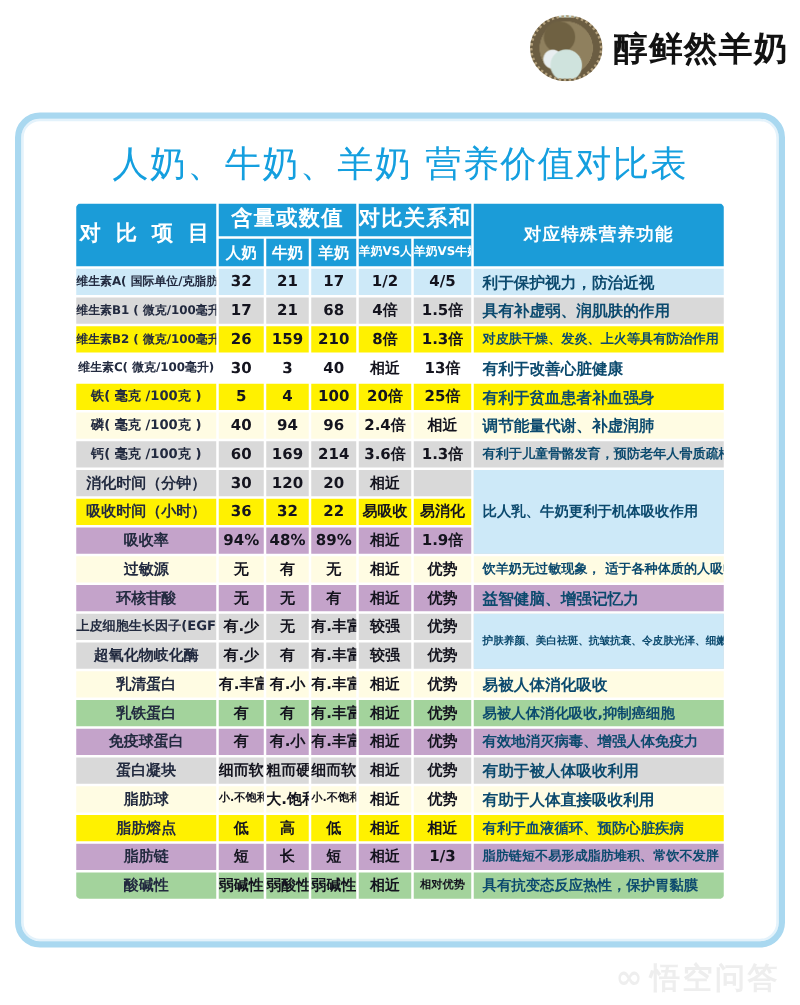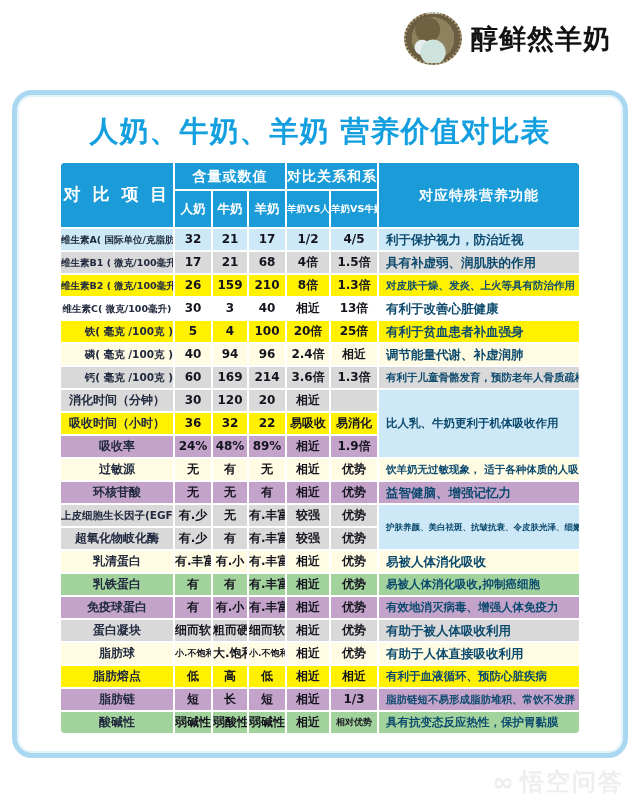--- a/index.html
+++ b/index.html
@@ -2,56 +2,56 @@
 <html style="--accent-blue: #149fdf; --header-bg: #1b9cd8; --card-border: #a9d8f0; --row-lightblue: #cde9f8; --row-gray: #d9d9d9; --row-yellow: #fff100; --row-white: #ffffff; --row-cream: #fffce3; --row-purple: #c4a3ca; --row-green: #a3d39c;"><head>
 <meta charset="utf-8">
 <style>
   html,body{margin:0;padding:0;}
   body{
     width:640px;height:804px;position:relative;overflow:hidden;
     background:#ffffff;
     font-family:"DejaVu Sans","Liberation Sans",sans-serif;
   }
   
-  .brand{position:absolute;top:12px;left:404px;display:flex;align-items:center;gap:9px;}
+  .brand{position:absolute;top:12px;left:424px;display:flex;align-items:center;gap:9px;}
   .brand-logo{
     width:58px;height:53px;border-radius:50%;
     border:2px dotted #b3a07c;box-sizing:border-box;
     background:
       radial-gradient(circle at 50% 78%, #cfe3dd 0 26%, rgba(0,0,0,0) 28%),
       radial-gradient(circle at 30% 68%, #e8eef0 0 14%, rgba(0,0,0,0) 16%),
       radial-gradient(circle at 40% 32%, #6f6142 0 26%, rgba(0,0,0,0) 28%),
       radial-gradient(circle, #8f805e 0 58%, #6b5d42 59% 100%);
   }
   .brand-name{font-size:27px;font-weight:bold;color:#121212;letter-spacing:1px;white-space:nowrap;}
   
   .card{
     position:absolute;top:90px;left:12px;width:616px;height:668px;box-sizing:border-box;
     background:#fff;border:5px solid var(--card-border,#a9d8f0);border-radius:20px;
     box-shadow:inset 0 0 0 2px #e3f2fb;
   }
   .title{
     margin:17px 0 9px;text-align:center;
-    font-size:29px;font-weight:bold;color:var(--accent-blue,#149fdf);letter-spacing:1px;
+    font-size:29px;font-weight:normal;color:var(--accent-blue,#149fdf);letter-spacing:1px;
   }
   
   .table-wrap{width:522px;margin:0 auto;border-radius:10px;overflow:hidden;background:#fff;}
   table{width:522px;table-layout:fixed;border-collapse:separate;border-spacing:2px;}
   th,td{padding:0;vertical-align:middle;line-height:1.05;overflow:hidden;white-space:nowrap;}
   th{background:var(--header-bg,#1b9cd8);color:#fff;font-weight:bold;text-align:center;}
   .th-row1 th{height:26px;}
-  .th-row2 th{height:36px;}
+  .th-row2 th{height:22px;}
   .th-main{font-size:17px;letter-spacing:3px;}
   .th-fn{font-size:14px;letter-spacing:1px;}
-  .th-group{font-size:14px;letter-spacing:1px;}
+  .th-group{font-size:17px;letter-spacing:1px;}
   .th-sub{font-size:12.5px;}
   .th-vs{font-size:9.5px;letter-spacing:0;}
   td{height:21px;}
   td.lbl{font-weight:bold;color:#222a3f;text-align:center;font-size:12px;}
-  td.lbl.sm{font-size:10.5px;text-align:right;}
+  td.lbl.sm{font-size:10.5px;}
   td.lbl.xs{font-size:9.5px;}
   td.val{font-weight:bold;color:#14141e;text-align:center;font-size:12px;}
   td.val.sm2{font-size:12px;}
   td.val.xs{font-size:9px;}
   td.fn{font-weight:bold;color:#0c4a6e;text-align:left;padding-left:7px;font-size:12.5px;}
   td.fn.fn-sm{font-size:11.5px;}
   td.fn.fn-xs{font-size:10.5px;}
   td.fn.fn-xxs{font-size:8.5px;}
   td.fn.merged{background:var(--row-lightblue,#cde9f8);}
   
@@ -182,21 +182,21 @@
           <tr class="bg-yellow">
             <td class="lbl">吸收时间（小时）</td>
             <td class="val">36</td>
             <td class="val">32</td>
             <td class="val">22</td>
             <td class="val sm2">易吸收</td>
             <td class="val sm2">易消化</td>
           </tr>
           <tr class="bg-purple">
             <td class="lbl">吸收率</td>
-            <td class="val">24%</td>
+            <td class="val">94%</td>
             <td class="val">48%</td>
             <td class="val">89%</td>
             <td class="val">相近</td>
             <td class="val sm2">1.9倍</td>
           </tr>
           <tr class="bg-cream">
             <td class="lbl">过敏源</td>
             <td class="val">无</td>
             <td class="val">有</td>
             <td class="val">无</td>

